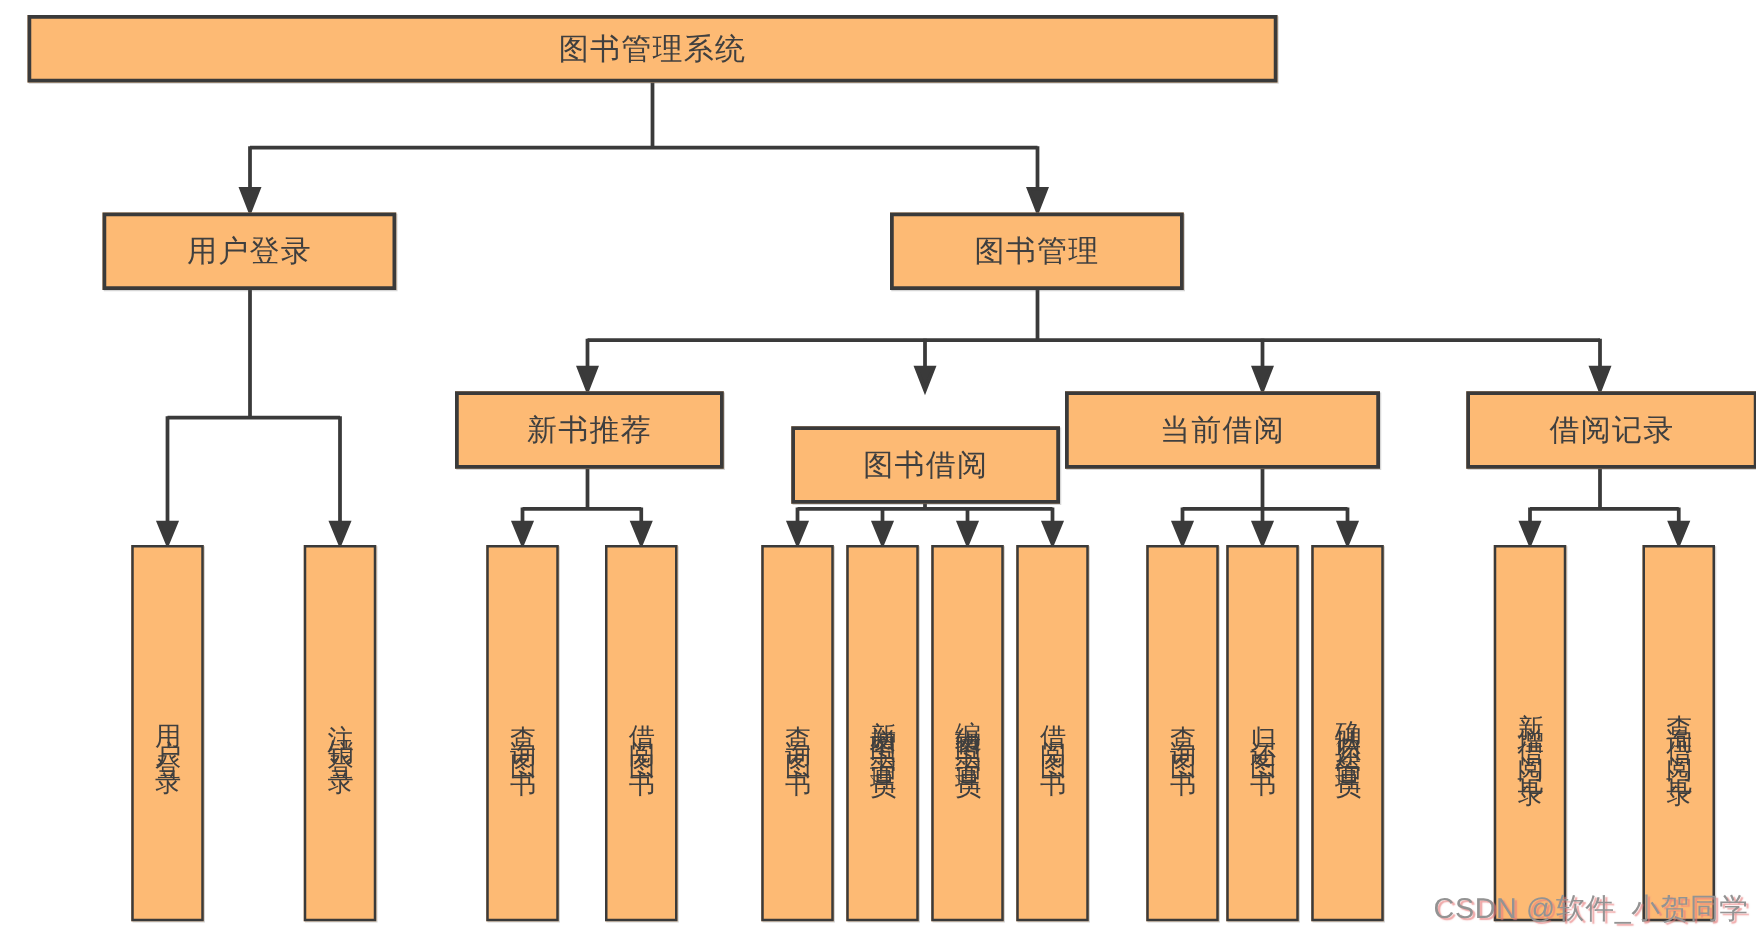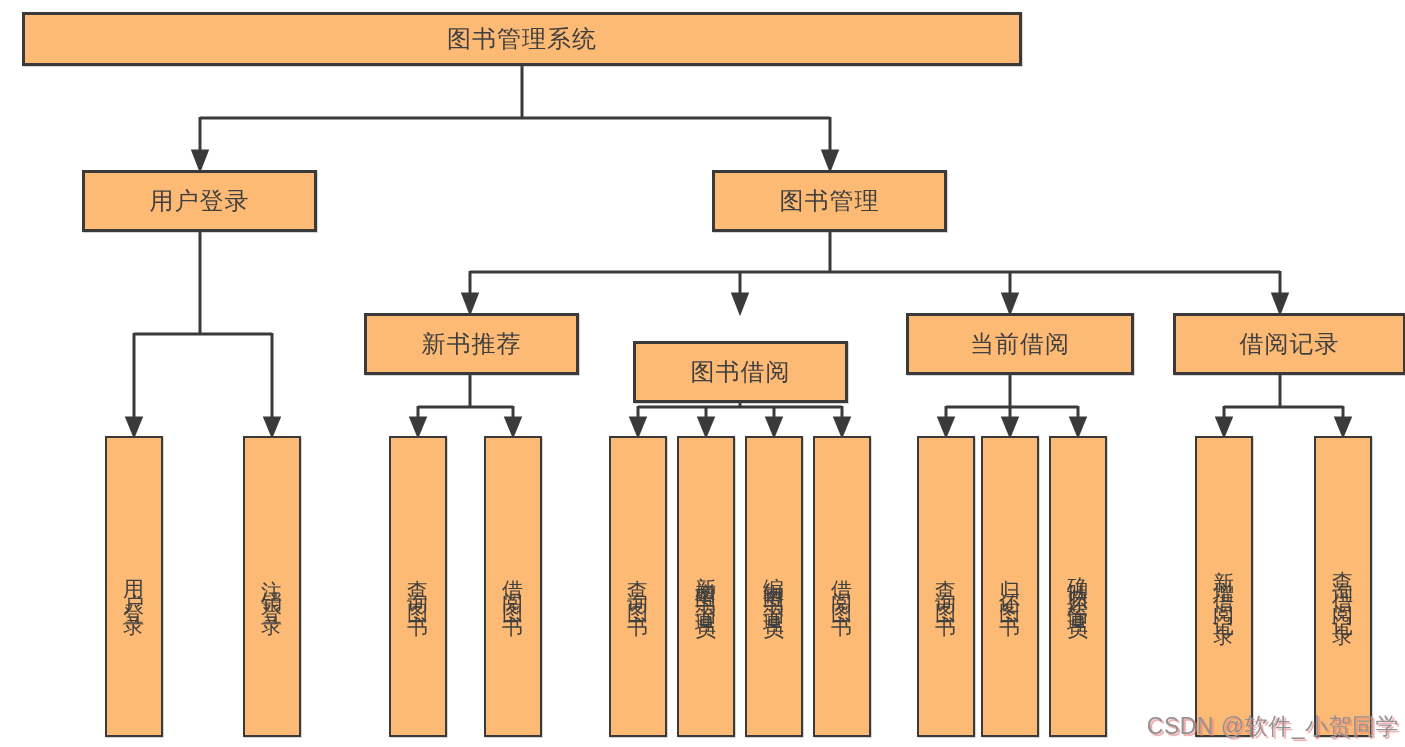--- a/index.html
+++ b/index.html
@@ -125,21 +125,21 @@
   <div class="box hbox" style="left:712px;top:170px;width:235px;height:62px;">
     <span>图书管理</span>
   </div>
 
   <div class="box hbox" style="left:364px;top:313px;width:215px;height:62px;">
     <span>新书推荐</span>
   </div>
   <div class="box hbox" style="left:633px;top:313px;width:215px;height:62px;margin-top:28px;">
     <span>图书借阅</span>
   </div>
-  <div class="box hbox" style="left:906px;top:313px;width:228px;height:62px;">
+  <div class="box hbox" style="left:852px;top:313px;width:252px;height:62px;">
     <span>当前借阅</span>
   </div>
   <div class="box hbox" style="left:1173px;top:313px;width:233px;height:62px;">
     <span>借阅记录</span>
   </div>
 
   <div class="box vbox sp12" style="left:105px;top:436px;">
     <span>用户登录</span>
   </div>
   <div class="box vbox sp12" style="left:243px;top:436px;">

